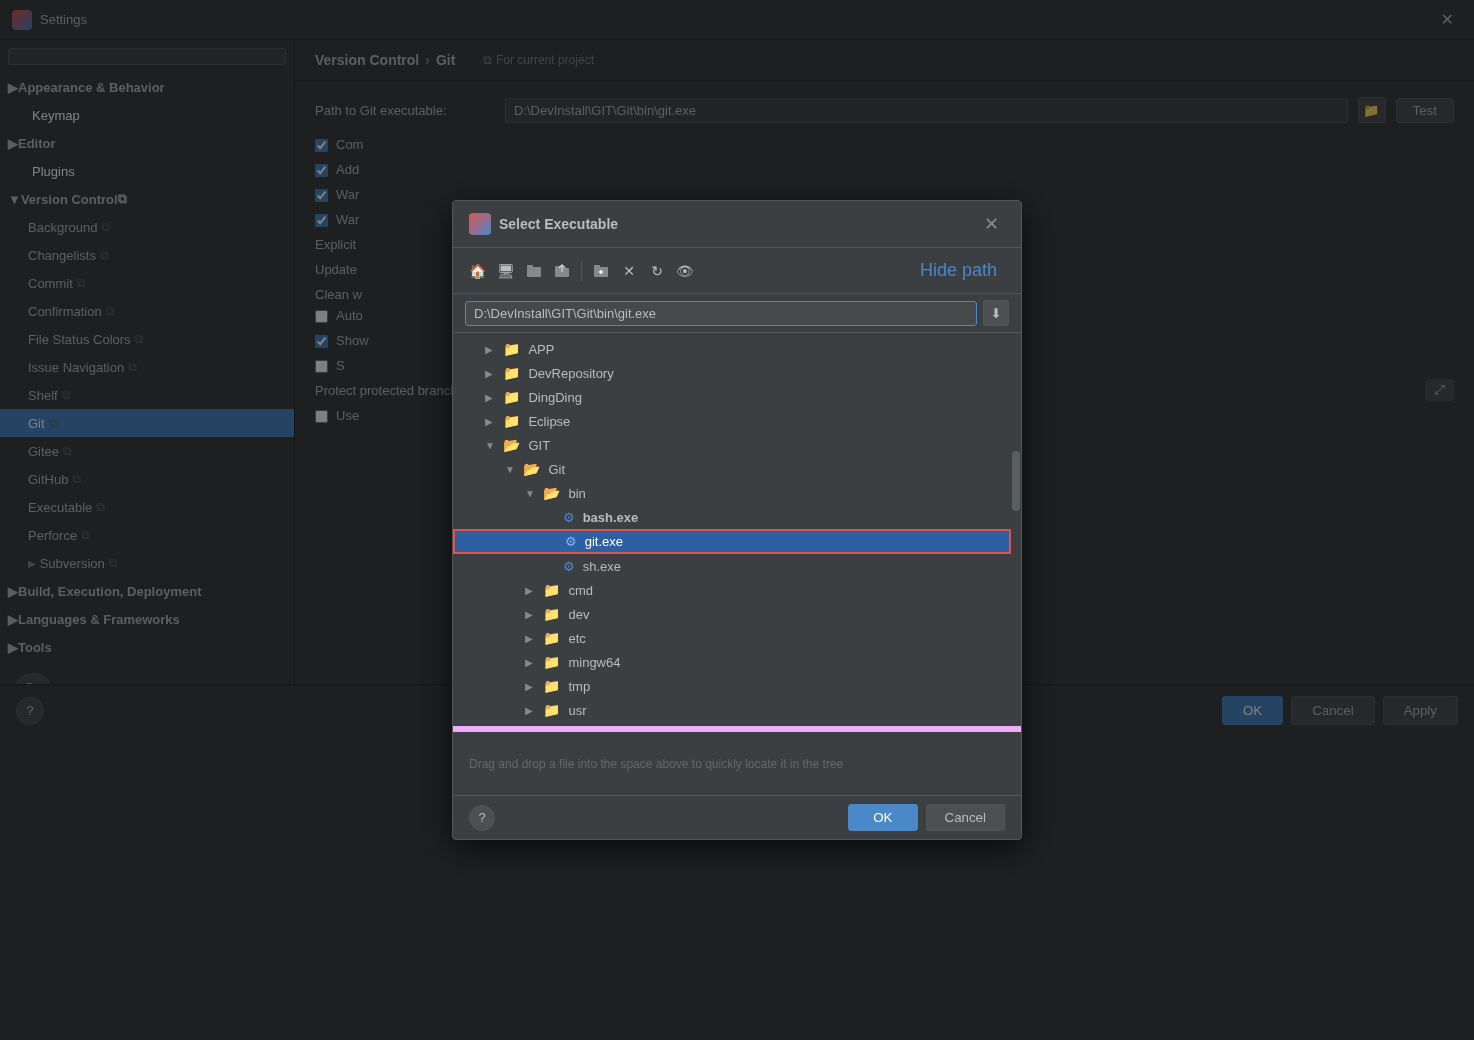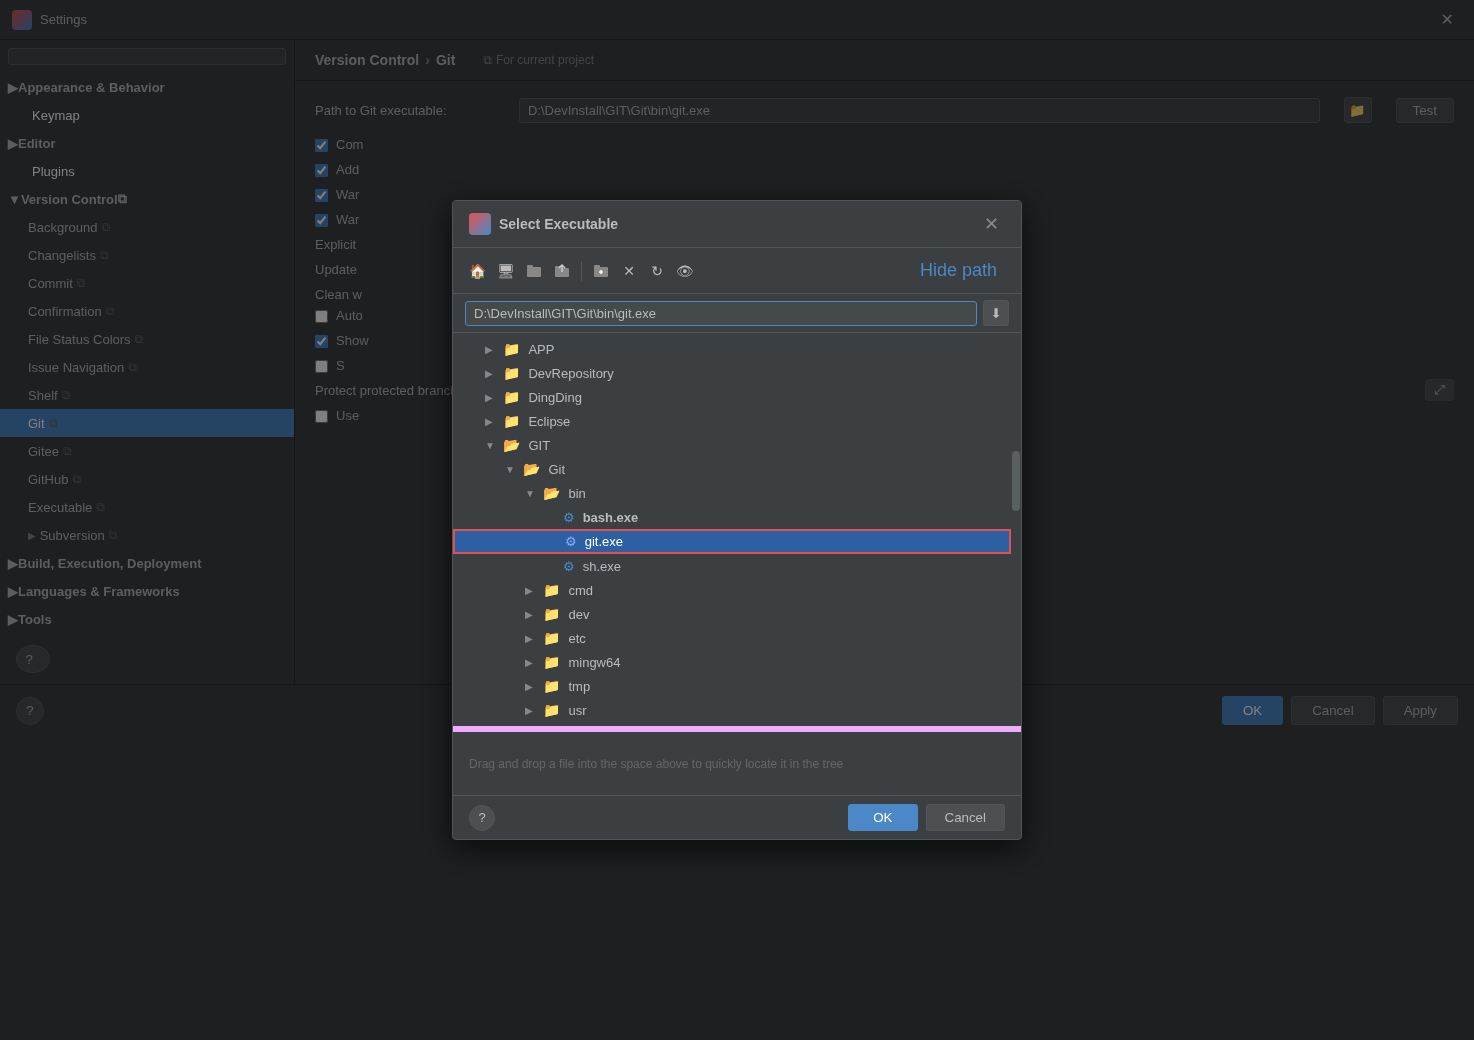--- a/index.html
+++ b/index.html
@@ -175,21 +175,21 @@
     .panel-body {
       flex: 1;
       padding: 16px 20px;
       overflow-y: auto;
     }
 
     .form-row {
       display: flex;
       align-items: center;
       margin-bottom: 14px;
-      gap: 24px;
+      gap: 10px;
     }
 
     .form-label {
       color: #bbbbbb;
       white-space: nowrap;
       min-width: 180px;
     }
 
     .form-input {
       background: #45494a;
@@ -604,20 +604,24 @@
       <div class="sidebar-sub-item">
         <span class="item-label">Gitee</span>
         <span class="copy-icon">⧉</span>
       </div>
       <div class="sidebar-sub-item">
         <span class="item-label">GitHub</span>
         <span class="copy-icon">⧉</span>
       </div>
       <div class="sidebar-sub-item">
         <span class="item-label">Executable</span>
+        <span class="copy-icon">⧉</span>
+      </div>
+      <div class="sidebar-sub-item">
+        <span class="item-label">Perforce</span>
         <span class="copy-icon">⧉</span>
       </div>
       <div class="sidebar-sub-item">
         <span style="margin-right:4px;font-size:10px;color:#888;">▶</span>
         <span class="item-label">Subversion</span>
         <span class="copy-icon">⧉</span>
       </div>
 
       <div class="sidebar-group">
         <span class="arrow">▶</span>

